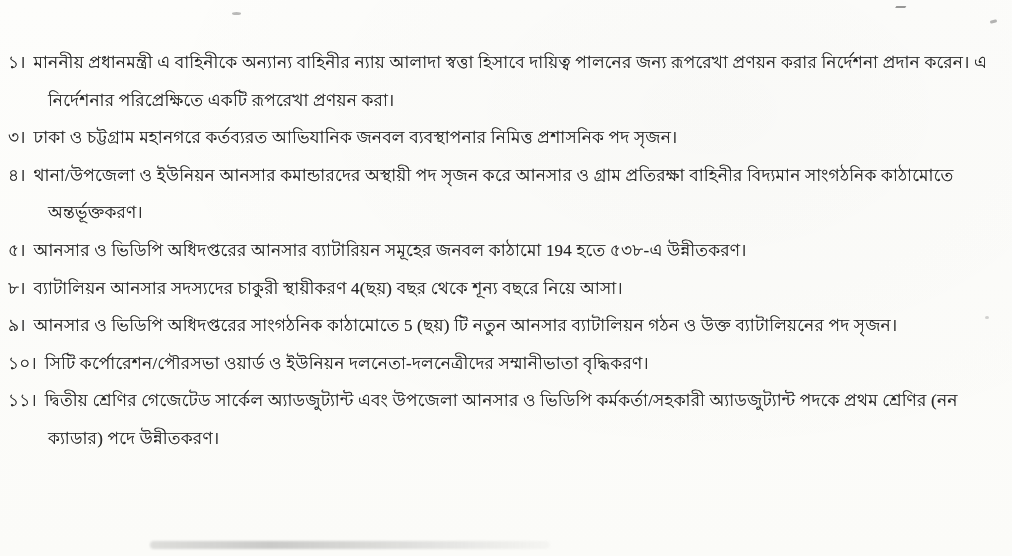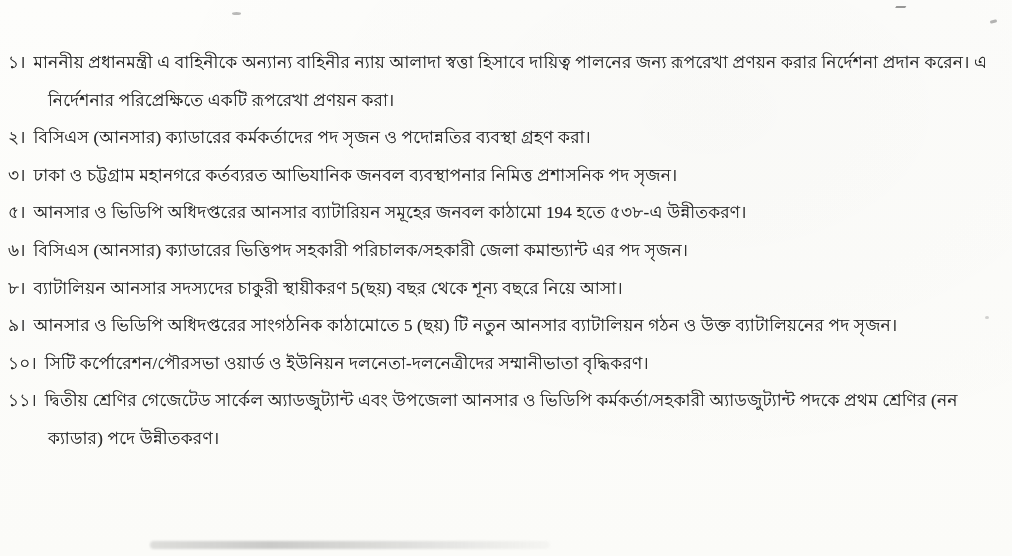--- a/index.html
+++ b/index.html
@@ -76,24 +76,23 @@
 <div class="page">
 
   <div class="artifact a-top-right-tick"></div>
   <div class="artifact a-top-right-dot"></div>
   <div class="artifact a-top-left-dot"></div>
   <div class="artifact a-mid-right-speck"></div>
   <div class="artifact a-bottom-smudge"></div>
 
   <div class="doc-list">
     <div class="line"><span class="num">১।</span><span class="txt">মাননীয় প্রধানমন্ত্রী এ বাহিনীকে অন্যান্য বাহিনীর ন্যায় আলাদা স্বত্তা হিসাবে দায়িত্ব পালনের জন্য রূপরেখা প্রণয়ন করার নির্দেশনা প্রদান করেন। এ নির্দেশনার পরিপ্রেক্ষিতে একটি রূপরেখা প্রণয়ন করা।</span></div>
-    <div class="line"><span class="num">২।</span><span class="txt">বিসিএস (আনসার) ক্যাডারের কর্মকর্তাদের পদ সৃজন ও পদোন্নতির ব্যবস্থা গ্রহণ করা।</span></div>
     <div class="line"><span class="num">৩।</span><span class="txt">ঢাকা ও চট্টগ্রাম মহানগরে কর্তব্যরত আভিযানিক জনবল ব্যবস্থাপনার নিমিত্ত প্রশাসনিক পদ সৃজন।</span></div>
+    <div class="line"><span class="num">৪।</span><span class="txt">থানা/উপজেলা ও ইউনিয়ন আনসার কমান্ডারদের অস্থায়ী পদ সৃজন করে আনসার ও গ্রাম প্রতিরক্ষা বাহিনীর বিদ্যমান সাংগঠনিক কাঠামোতে অন্তর্ভূক্তকরণ।</span></div>
     <div class="line"><span class="num">৫।</span><span class="txt">আনসার ও ভিডিপি অধিদপ্তরের আনসার ব্যাটারিয়ন সমূহের জনবল কাঠামো 194 হতে ৫৩৮-এ উন্নীতকরণ।</span></div>
-    <div class="line"><span class="num">৬।</span><span class="txt">বিসিএস (আনসার) ক্যাডারের ভিত্তিপদ সহকারী পরিচালক/সহকারী জেলা কমান্ড্যান্ট এর পদ সৃজন।</span></div>
-    <div class="line"><span class="num">৮।</span><span class="txt">ব্যাটালিয়ন আনসার সদস্যদের চাকুরী স্থায়ীকরণ 5(ছয়) বছর থেকে শূন্য বছরে নিয়ে আসা।</span></div>
+    <div class="line"><span class="num">৮।</span><span class="txt">ব্যাটালিয়ন আনসার সদস্যদের চাকুরী স্থায়ীকরণ 4(ছয়) বছর থেকে শূন্য বছরে নিয়ে আসা।</span></div>
     <div class="line"><span class="num">৯।</span><span class="txt">আনসার ও ভিডিপি অধিদপ্তরের সাংগঠনিক কাঠামোতে 5 (ছয়) টি নতুন আনসার ব্যাটালিয়ন গঠন ও উক্ত ব্যাটালিয়নের পদ সৃজন।</span></div>
     <div class="line"><span class="num">১০।</span><span class="txt">সিটি কর্পোরেশন/পৌরসভা ওয়ার্ড ও ইউনিয়ন দলনেতা-দলনেত্রীদের সম্মানীভাতা বৃদ্ধিকরণ।</span></div>
     <div class="line"><span class="num">১১।</span><span class="txt">দ্বিতীয় শ্রেণির গেজেটেড সার্কেল অ্যাডজুট্যান্ট এবং উপজেলা আনসার ও ভিডিপি কর্মকর্তা/সহকারী অ্যাডজুট্যান্ট পদকে প্রথম শ্রেণির (নন ক্যাডার) পদে উন্নীতকরণ।</span></div>
 
   </div>
 
 </div>
 
 </body></html>

